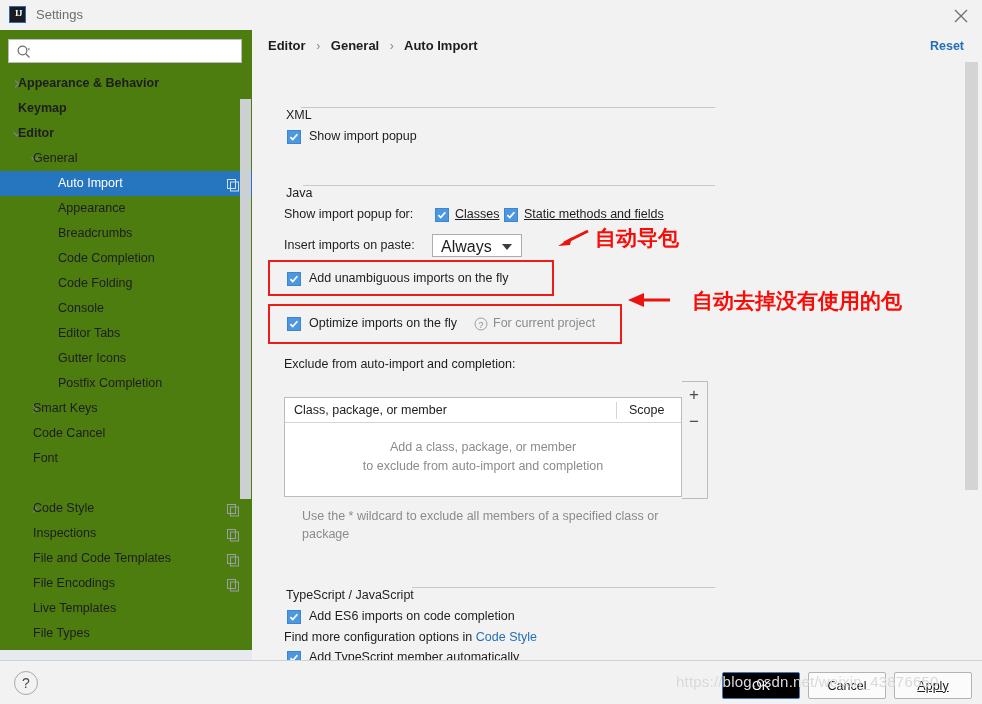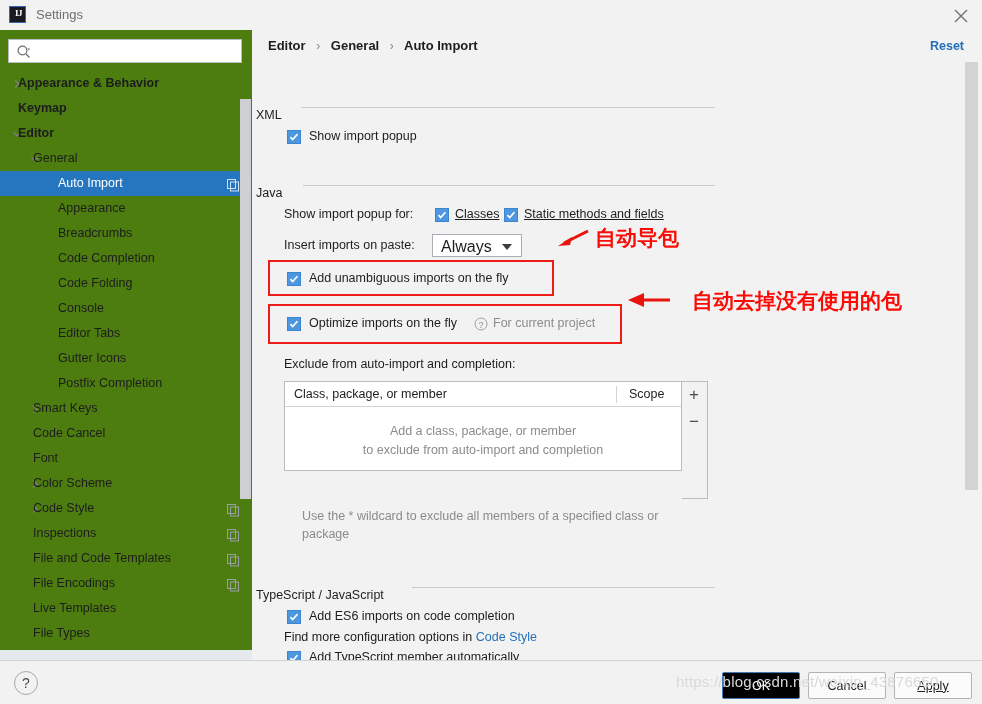--- a/index.html
+++ b/index.html
@@ -187,21 +187,21 @@
   }
 
   .content {
     position: absolute;
     left: 0; top: 30px;
     width: 712px;
     height: 600px;
   }
   .group-head {
     position: absolute;
-    left: 4px;
+    left: 34px;
     height: 16px;
     white-space: nowrap;
     margin-top: 8px;
   }
   .group-head .gh-text {
     font-size: 12.5px;
     color: #1d1d1d;
     background: #f2f2f2;
     padding-right: 6px;
   }
@@ -487,26 +487,20 @@
               <path d="M3.2 1.5 L6.8 5 L3.2 8.5" stroke="#808080" stroke-width="1.3" fill="none"></path>
             </svg></span>
           <span class="lbl" style="left: 33px;">Smart Keys</span>
         </div>
         <div class="tree-item" style="top: 350px;">
           <span class="lbl" style="left: 33px;">Code Cancel</span>
         </div>
         <div class="tree-item" style="top: 375px;">
           <span class="lbl" style="left: 33px;">Font</span>
         </div>
-        <div class="tree-item" style="top: 400px;">
-          <span class="tw" style="left: 28px;"><svg width="10" height="10" viewBox="0 0 10 10">
-              <path d="M3.2 1.5 L6.8 5 L3.2 8.5" stroke="#808080" stroke-width="1.3" fill="none"></path>
-            </svg></span>
-          <span class="lbl" style="left: 33px;">Color Scheme</span>
-        </div>
         <div class="tree-item" style="top: 425px;">
           <span class="tw" style="left: 28px;"><svg width="10" height="10" viewBox="0 0 10 10">
               <path d="M3.2 1.5 L6.8 5 L3.2 8.5" stroke="#808080" stroke-width="1.3" fill="none"></path>
             </svg></span>
           <span class="lbl" style="left: 33px;">Code Style</span>
           <span class="copy-badge"><svg width="14" height="14" viewBox="0 0 14 14">
               <rect x="1.5" y="1.5" width="8" height="9" stroke="#9aa0a6" stroke-width="1" fill="none"></rect>
               <rect x="4.5" y="4" width="8" height="9" stroke="#9aa0a6" stroke-width="1" fill="none"></rect>
             </svg></span>
         </div>
@@ -615,21 +609,21 @@
         <svg width="14" height="14" viewBox="0 0 14 14">
           <circle cx="7" cy="7" r="6" stroke="#a0a0a0" stroke-width="1" fill="none"></circle>
           <text x="7" y="10.5" font-size="9" text-anchor="middle" fill="#8b8b8b" font-family="Liberation Sans, sans-serif">?</text>
         </svg>
       </div>
       <div class="row-label muted" style="left:241px; top:256px;">For current project</div>
       <div class="redbox" style="left:16px; top:244px; width:354px; height:40px;"></div>
 
       <div class="row-label" style="left:32px; top:297px;">Exclude from auto-import and completion:</div>
 
-      <div class="table" style="left:32px; top:321px; width:398px; height:90px;">
+      <div class="table" style="left:32px; top:337px; width:398px; height:100px;">
         <div class="t-head">
           <div class="t-col1">Class, package, or member</div>
           <div class="t-divider"></div>
           <div class="t-col2">Scope</div>
         </div>
         <div class="t-empty">
           <div>Add a class, package, or member</div>
           <div>to exclude from auto-import and completion</div>
         </div>
       </div>

